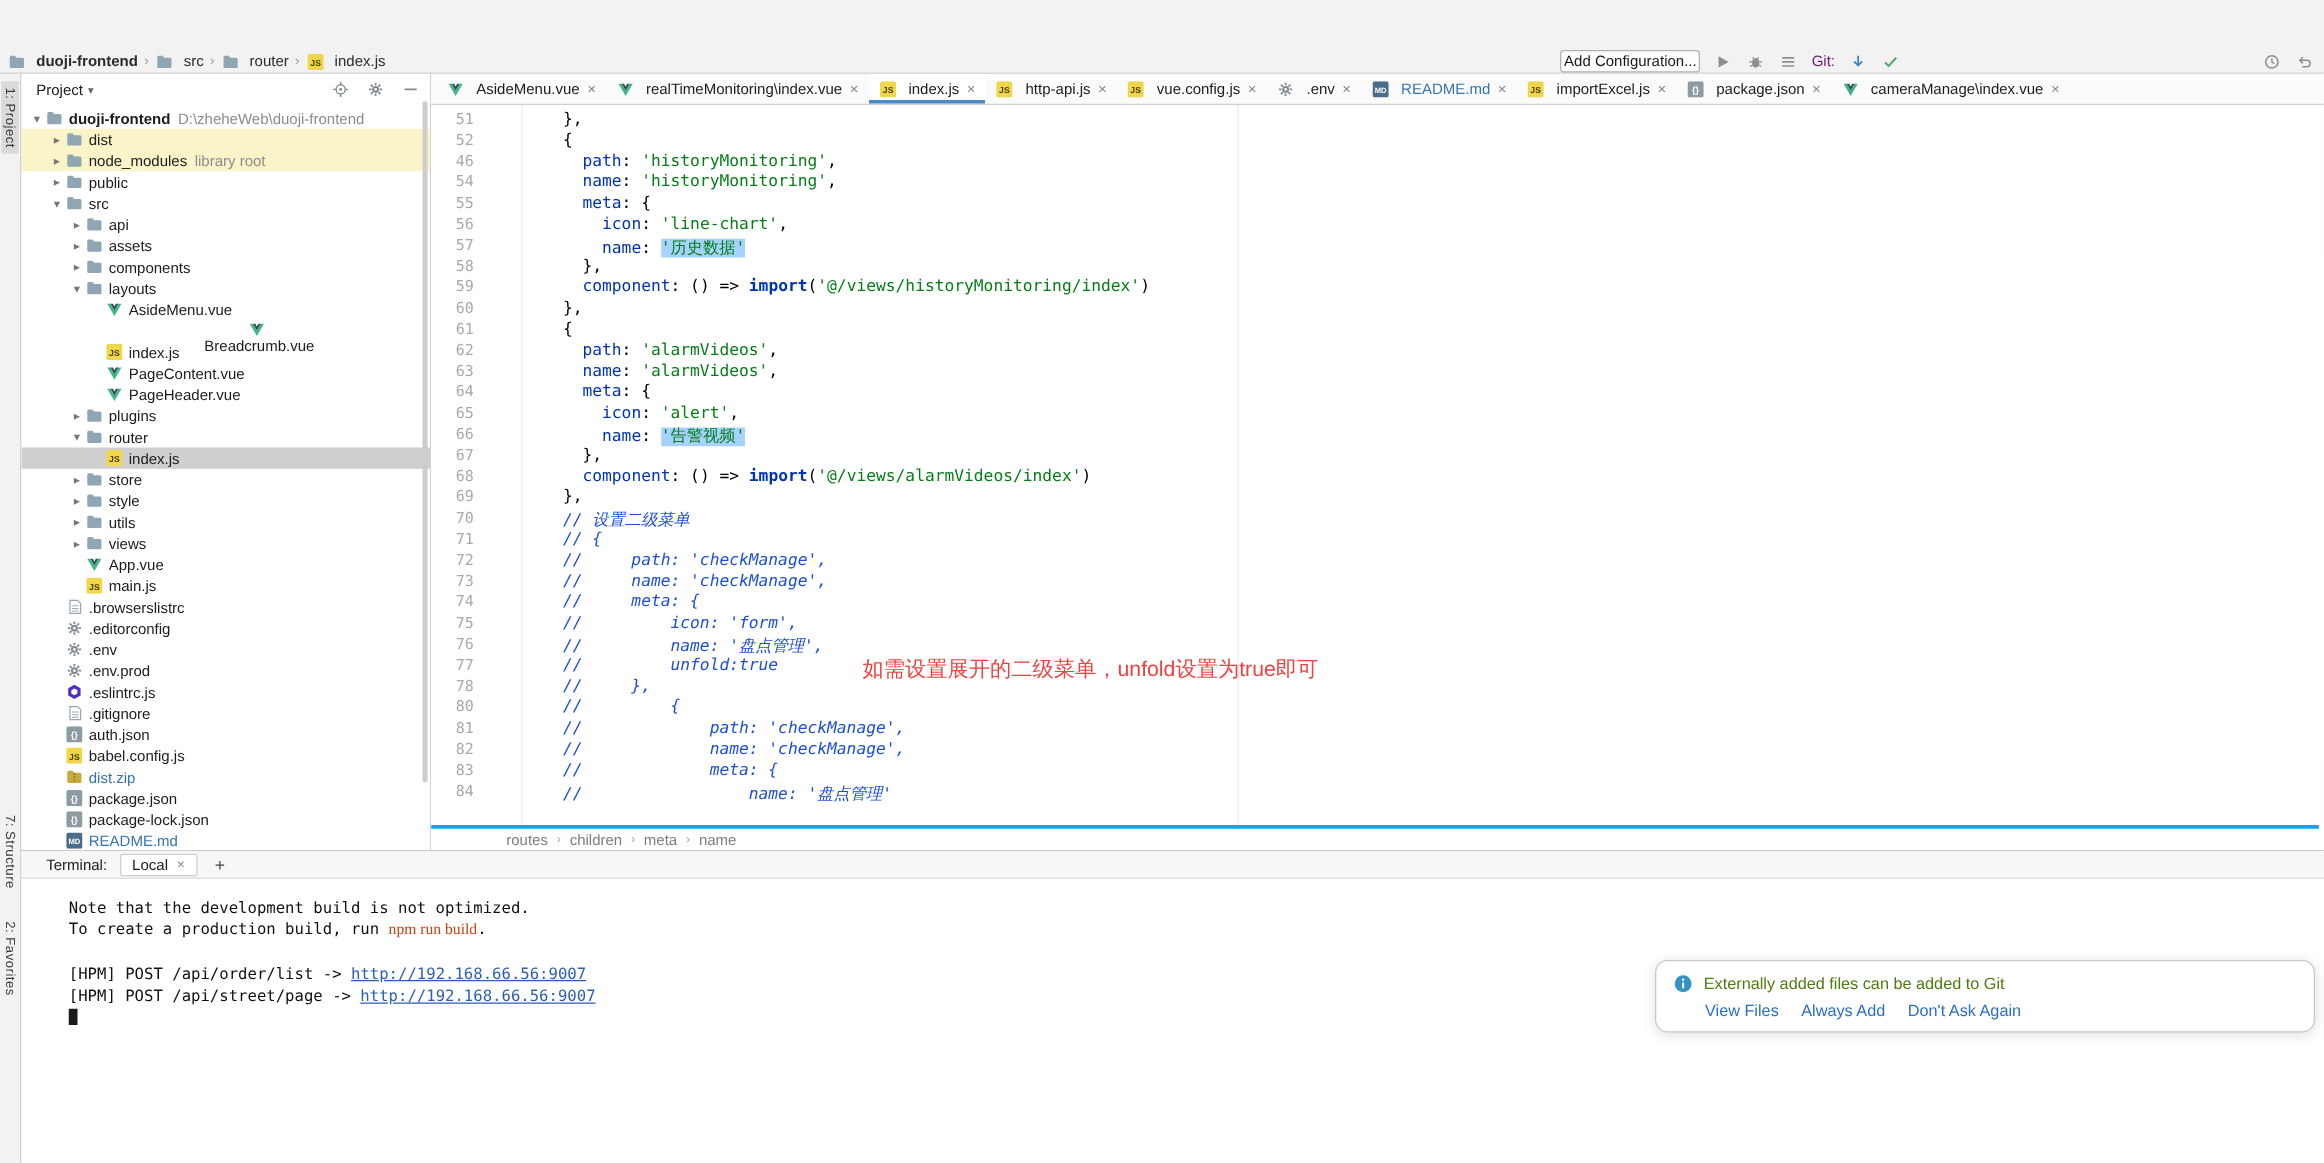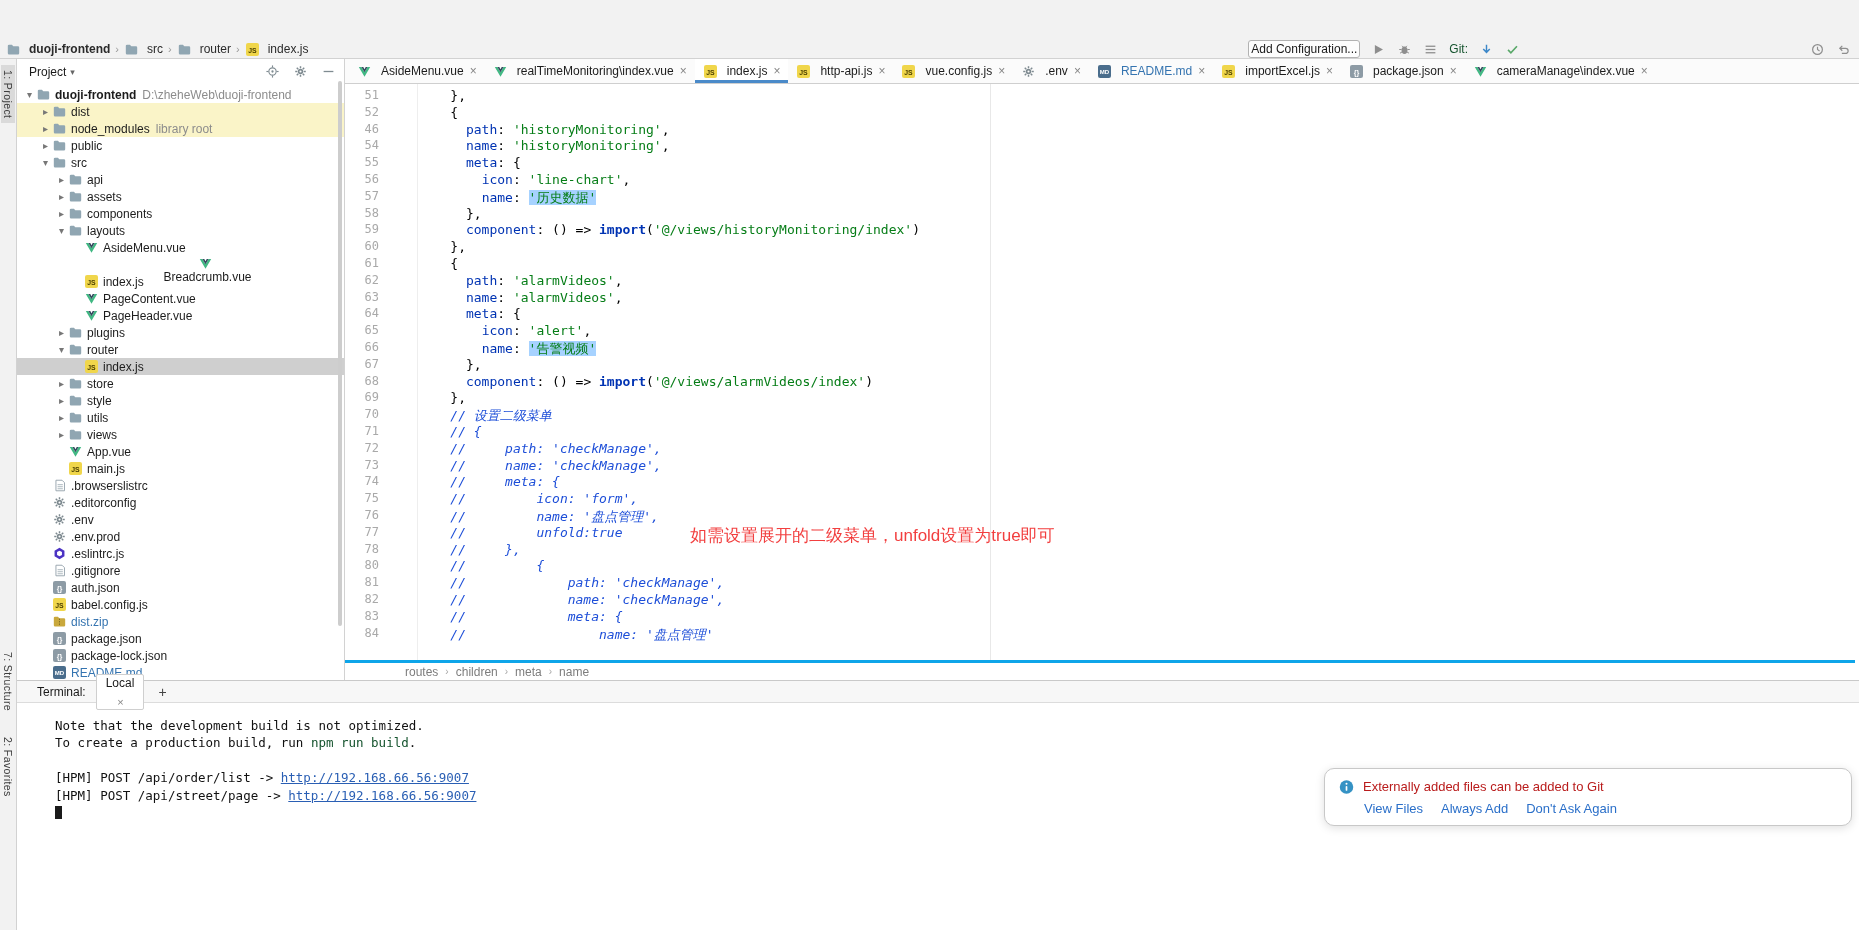--- a/index.html
+++ b/index.html
@@ -12,21 +12,21 @@
             border-bottom:1px solid #d2d2d2; display:flex; align-items:center;
             padding:0 8px 0 6px; font-size:12px; color:#2b2b2b; z-index:20; }
   .crumbs { display:flex; align-items:center; }
   .crumb { display:flex; align-items:center; gap:4px; cursor:pointer; }
   .crumb.first .crumb-label { font-weight:bold; }
   .crumb-sep { color:#9a9a9a; margin:0 5px; font-size:11px; }
   .topbar-right { margin-left:auto; display:flex; align-items:center; gap:11px; }
   .addconf { font-size:12px; padding:1px 2px; background:#fdfdfd; border:1px solid #b2b2b2;
              border-radius:3px; color:#1a1a1a; cursor:pointer; font-family:inherit; }
   .tb-icon { width:15px; height:15px; display:inline-flex; align-items:center; justify-content:center; cursor:pointer; }
-  .git-label { color:#14532d; }
+  .git-label { color:#701a75; }
   .tb-spacer { width:268px; }
 
   
   #stripe { position:absolute; left:0; top:19px; bottom:0; width:17px; background:#f2f2f2;
             border-right:1px solid #d2d2d2; z-index:15; }
   .stripe-top { position:absolute; top:6px; left:0; right:0; display:flex; flex-direction:column; align-items:center; }
   .stripe-bottom { position:absolute; top:588px; left:0; right:0; display:flex; flex-direction:column; gap:16px; align-items:center; }
   .vbtn { writing-mode:vertical-rl; font-size:10.5px; color:#3c3c3c; padding:5px 1px;
           letter-spacing:.4px; cursor:pointer; white-space:nowrap; }
   .vbtn.active { background:#dadada; }
@@ -88,36 +88,36 @@
                padding-left:60px; gap:7px; font-size:12px; color:#7d7d7d; }
   .crumb-bar .bsep { color:#a8a8a8; font-size:10px; }
   .crumb-bar .bitem { cursor:pointer; }
 
   
   #terminal { position:absolute; left:17px; right:0; top:640px; bottom:0; background:#fff;
               border-top:1px solid #c9c9c9; }
   .term-header { height:22px; display:flex; align-items:center; padding-left:20px; gap:10px;
                  font-size:12px; color:#1a1a1a; background:#f7f7f7; border-bottom:1px solid #dcdcdc; }
   .term-tab { display:flex; align-items:center; gap:6px; padding:1px 9px; background:#fff;
-              border:1px solid #cfcfcf; border-radius:2px; cursor:pointer;flex-direction:column; }
+              border:1px solid #cfcfcf; border-radius:2px; cursor:pointer; }
   .term-tab .tab-close { font-size:11px; }
   .term-plus { color:#444; font-size:14px; cursor:pointer; padding:0 4px; }
   .term-body { position:absolute; left:0; right:0; top:22px; bottom:0; overflow:hidden;
                padding:14px 0 0 38px; font:12.5px "DejaVu Sans Mono", monospace;
                line-height:17.4px; color:#111; white-space:pre; }
   .cp { color:#111; }
-  .ccmd { color:#14532d; }
+  .ccmd { color:#c2410c;font-family:Liberation Serif, serif; }
   .clink { color:#2a5fb4; text-decoration:underline; cursor:pointer; }
   .ccur { display:inline-block; width:7px; height:13px; background:#1a1a1a; vertical-align:-2px; }
 
   
   .notification { position:absolute; right:7px; top:728px; width:528px; background:#fff;
                   border:1px solid #c8c8c8; border-radius:10px; box-shadow:0 2px 10px rgba(0,0,0,.13);
                   padding:10px 14px 9px; z-index:30; }
-  .notif-head { display:flex; gap:9px; align-items:flex-end; font-size:13px; color:#b91c1c; }
+  .notif-head { display:flex; gap:9px; align-items:flex-end; font-size:13px; color:#4d7c0f; }
   .notif-actions { margin:7px 0 0 25px; display:flex; gap:18px; font-size:13px; color:#2a6fc9; }
   .notif-actions span { cursor:pointer; }
 </style>
 </head>
 <body>
 
 <div id="app">
 
   <div id="topbar">
     <div class="crumbs">

